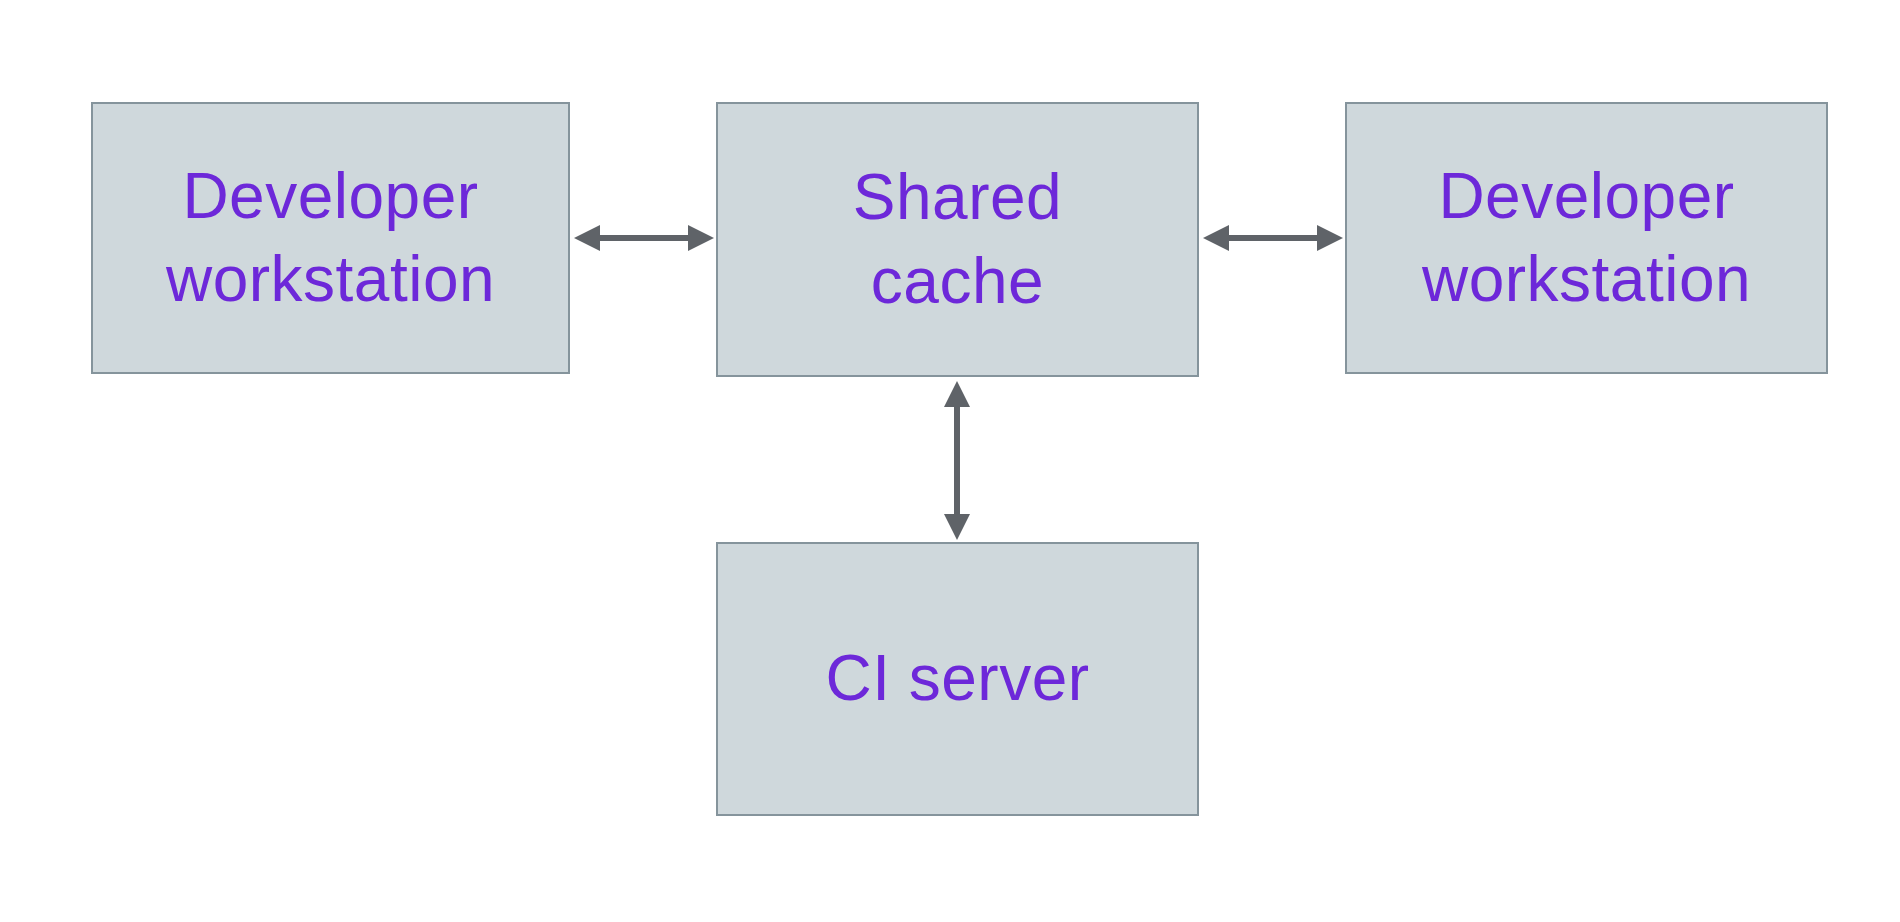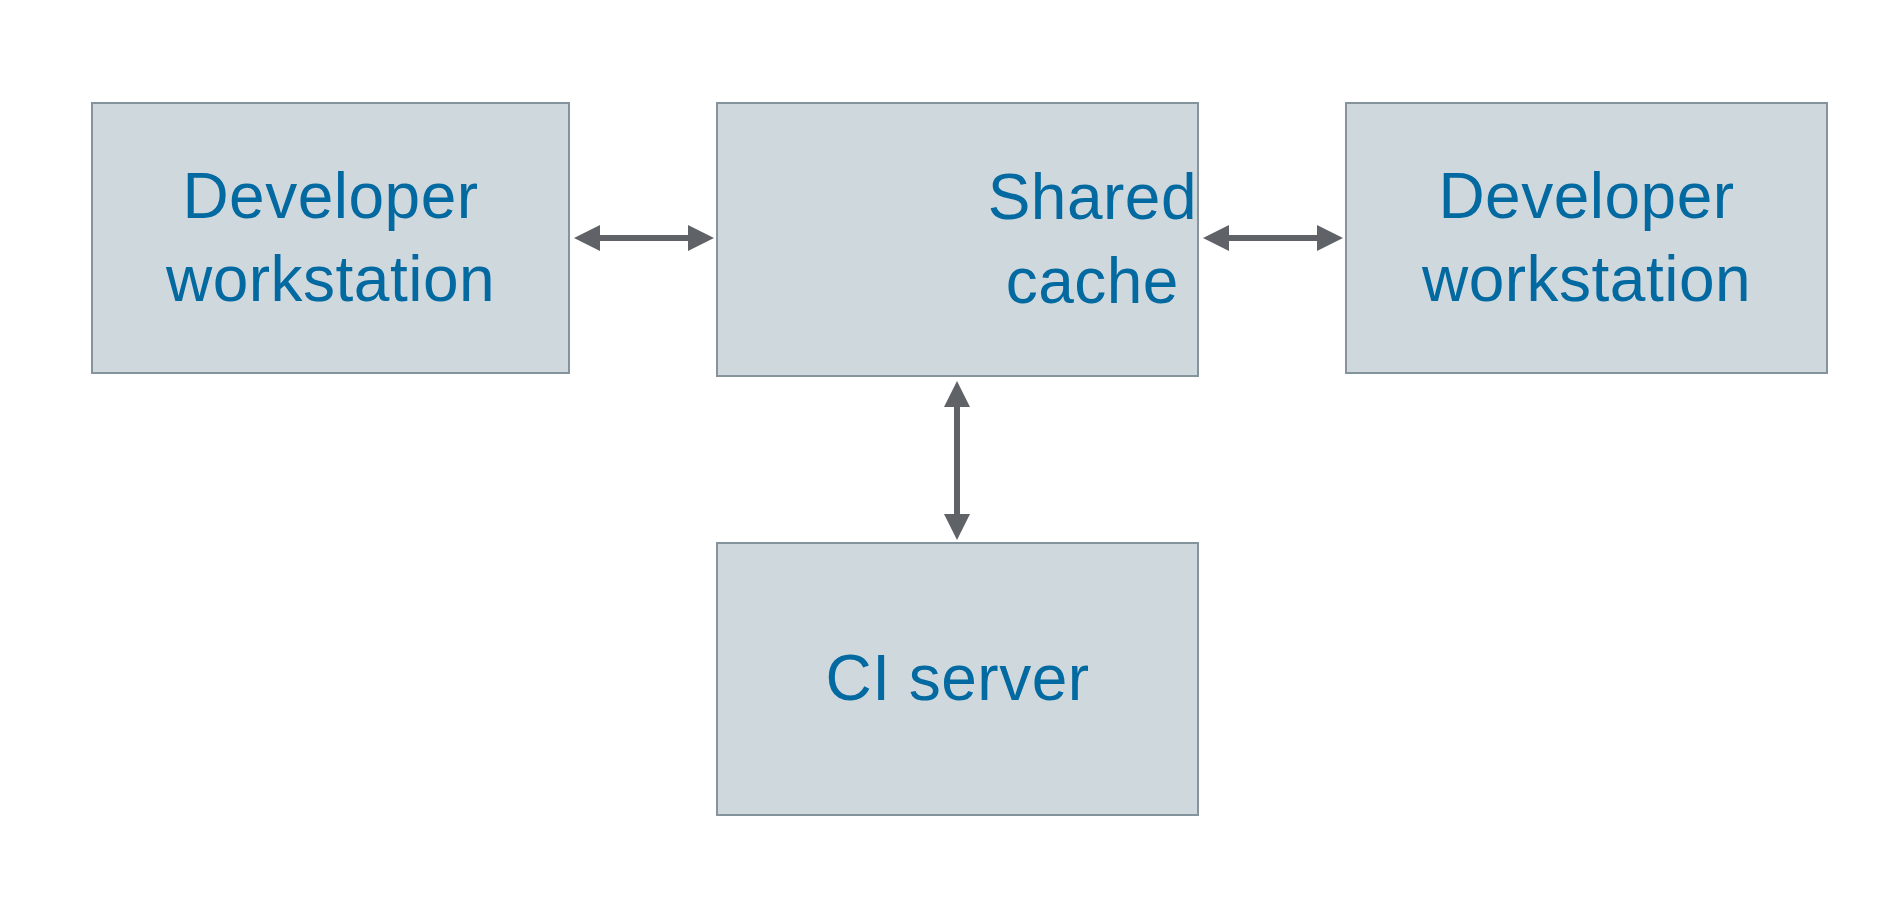--- a/index.html
+++ b/index.html
@@ -22,30 +22,30 @@
       background: #cfd8dc;
       border: 2px solid #85949c;
       box-sizing: border-box;
       display: flex;
       align-items: center;
       justify-content: center;
     }
     .node-label {
       font-size: 64px;
       line-height: 1.3;
-      color: #0369a1;
+      color: #6d28d9;
       text-align: center;
       white-space: pre-line;
       letter-spacing: 0.5px;
     }
     .connector {
       position: absolute;
     }
     #node-left   { left: 91px;   top: 102px; width: 479px; height: 272px; }
-    #node-center { left: 716px;  top: 102px; width: 483px; height: 275px; justify-content: flex-end; }
+    #node-center { left: 716px;  top: 102px; width: 483px; height: 275px; }
     #node-right  { left: 1345px; top: 102px; width: 483px; height: 272px; }
     #node-bottom { left: 716px;  top: 542px; width: 483px; height: 274px; align-items: center; }
 
     #arrow-left     { left: 572px;  top: 216px; }
     #arrow-right    { left: 1201px; top: 216px; }
     #arrow-vertical { left: 935px;  top: 379px; }
   </style>
 </head>
 <body>
 

